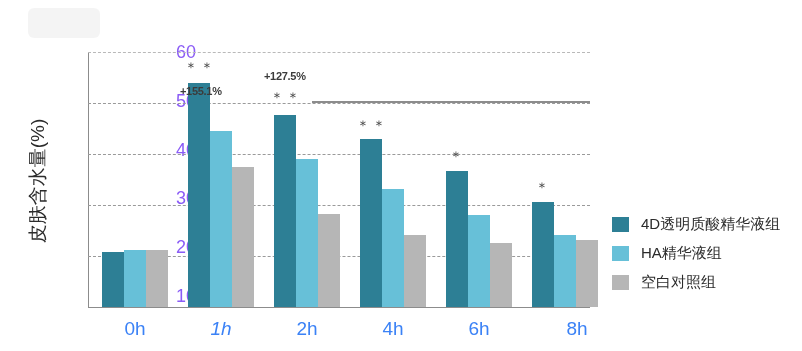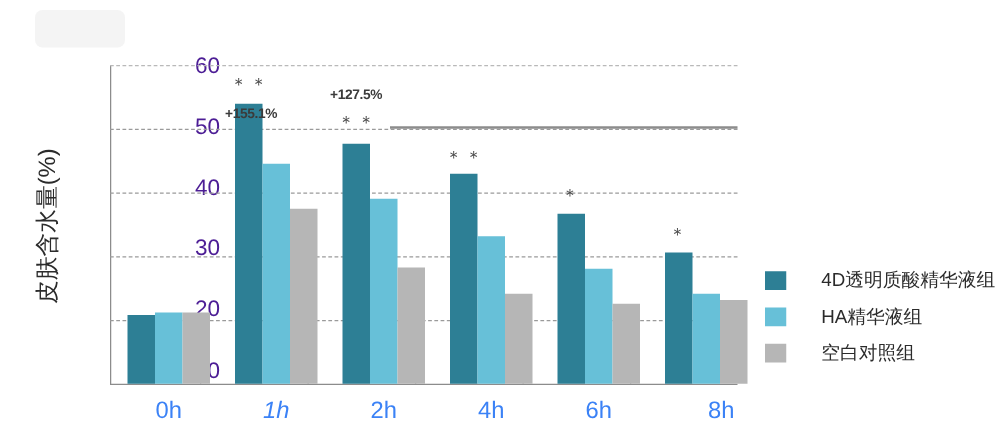--- a/index.html
+++ b/index.html
@@ -79,23 +79,23 @@
     border-top: 1px dashed #9a9a9a;
   }
   .gridline.top {
     border-top: 1px dashed #b9b9b9;
   }
 
   .ytick-label {
     position: absolute;
     right: 606px;
     width: 60px;
-    text-align: center;
+    text-align: right;
     font-size: 18px;
-    color: #4c1d95;
+    color: #8b5cf6;
   }
 
   .xtick-label {
     position: absolute;
     top: 266px;
     width: 70px;
     text-align: center;
     font-size: 19px;
     color: #3b82f6;
   }
@@ -141,21 +141,20 @@
   
   .legend {
     position: absolute;
     left: 612px;
     top: 210px;
   }
   .legend-row {
     display: flex;
     align-items: center;
     height: 29px;
-    gap: 16px;
   }
   .legend-swatch {
     width: 17px;
     height: 15px;
     margin-right: 12px;
     flex: 0 0 auto;
   }
   .legend-label {
     font-size: 15px;
     color: #2b2b2b;

